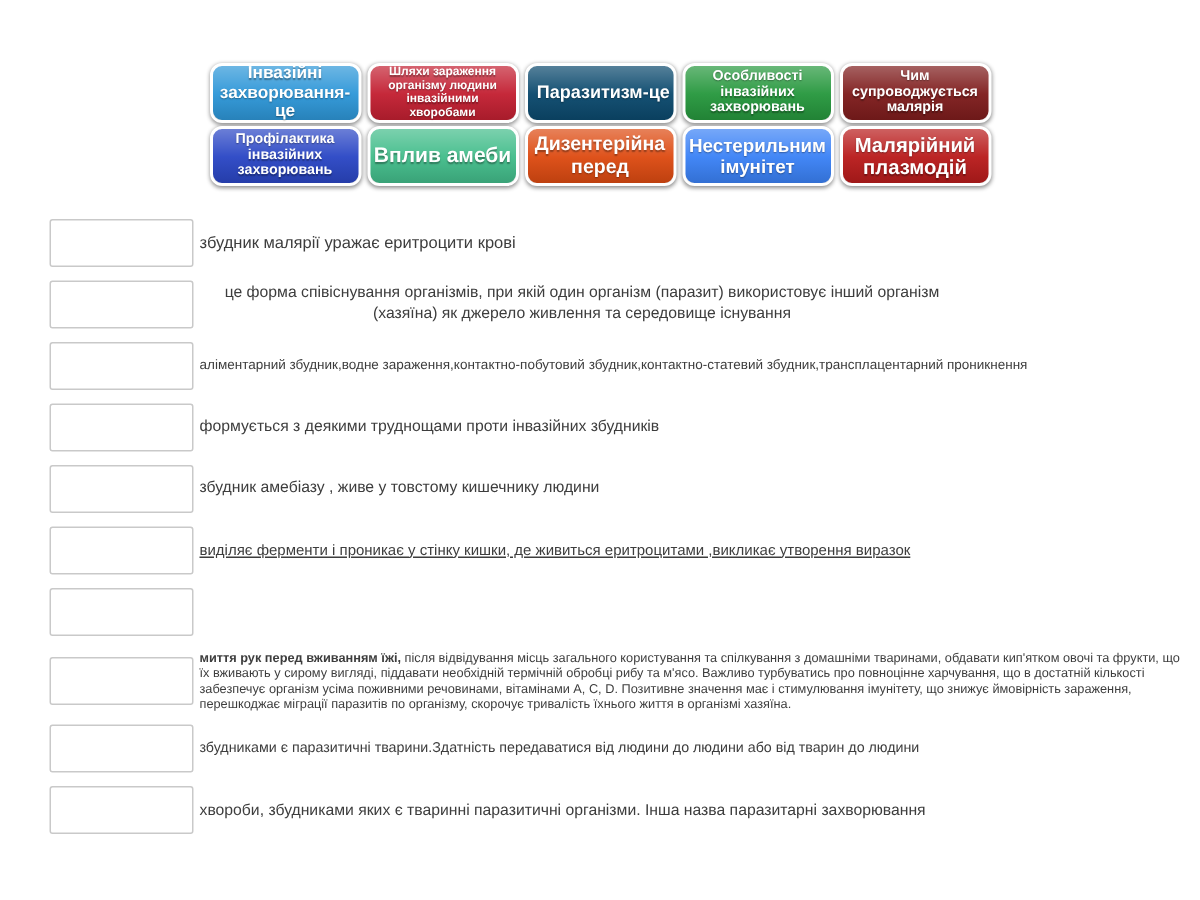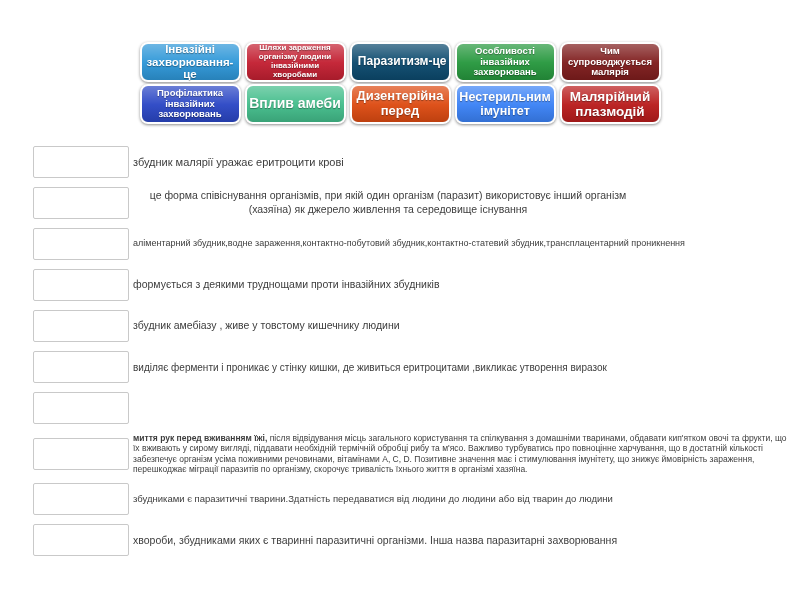--- a/index.html
+++ b/index.html
@@ -69,21 +69,21 @@
     color:#3d3d3d;
     line-height:1.3;
     max-width:655px;
   }
   .def b{font-weight:bold;}
   .match-row:nth-child(1) .def{font-size:11px;}
   .match-row:nth-child(2) .def{font-size:10.5px;max-width:510px;text-align:center;}
   .match-row:nth-child(3) .def{font-size:9px;}
   .match-row:nth-child(4) .def{font-size:10.5px;}
   .match-row:nth-child(5) .def{font-size:10.5px;}
-  .match-row:nth-child(6) .def{font-size:10px;}
+  .match-row:nth-child(6) .def{font-size:10px;text-decoration:underline;}
   .match-row:nth-child(7) .def{font-size:10.5px;}
   .match-row:nth-child(8) .def{font-size:8.5px;line-height:1.22;}
   .match-row:nth-child(9) .def{font-size:9.5px;}
   .match-row:nth-child(10) .def{font-size:10.5px;}
 </style>
 </head>
 <body>
 
 <div class="board">
   <div class="tile" style="background-color: rgb(46, 151, 216);">

